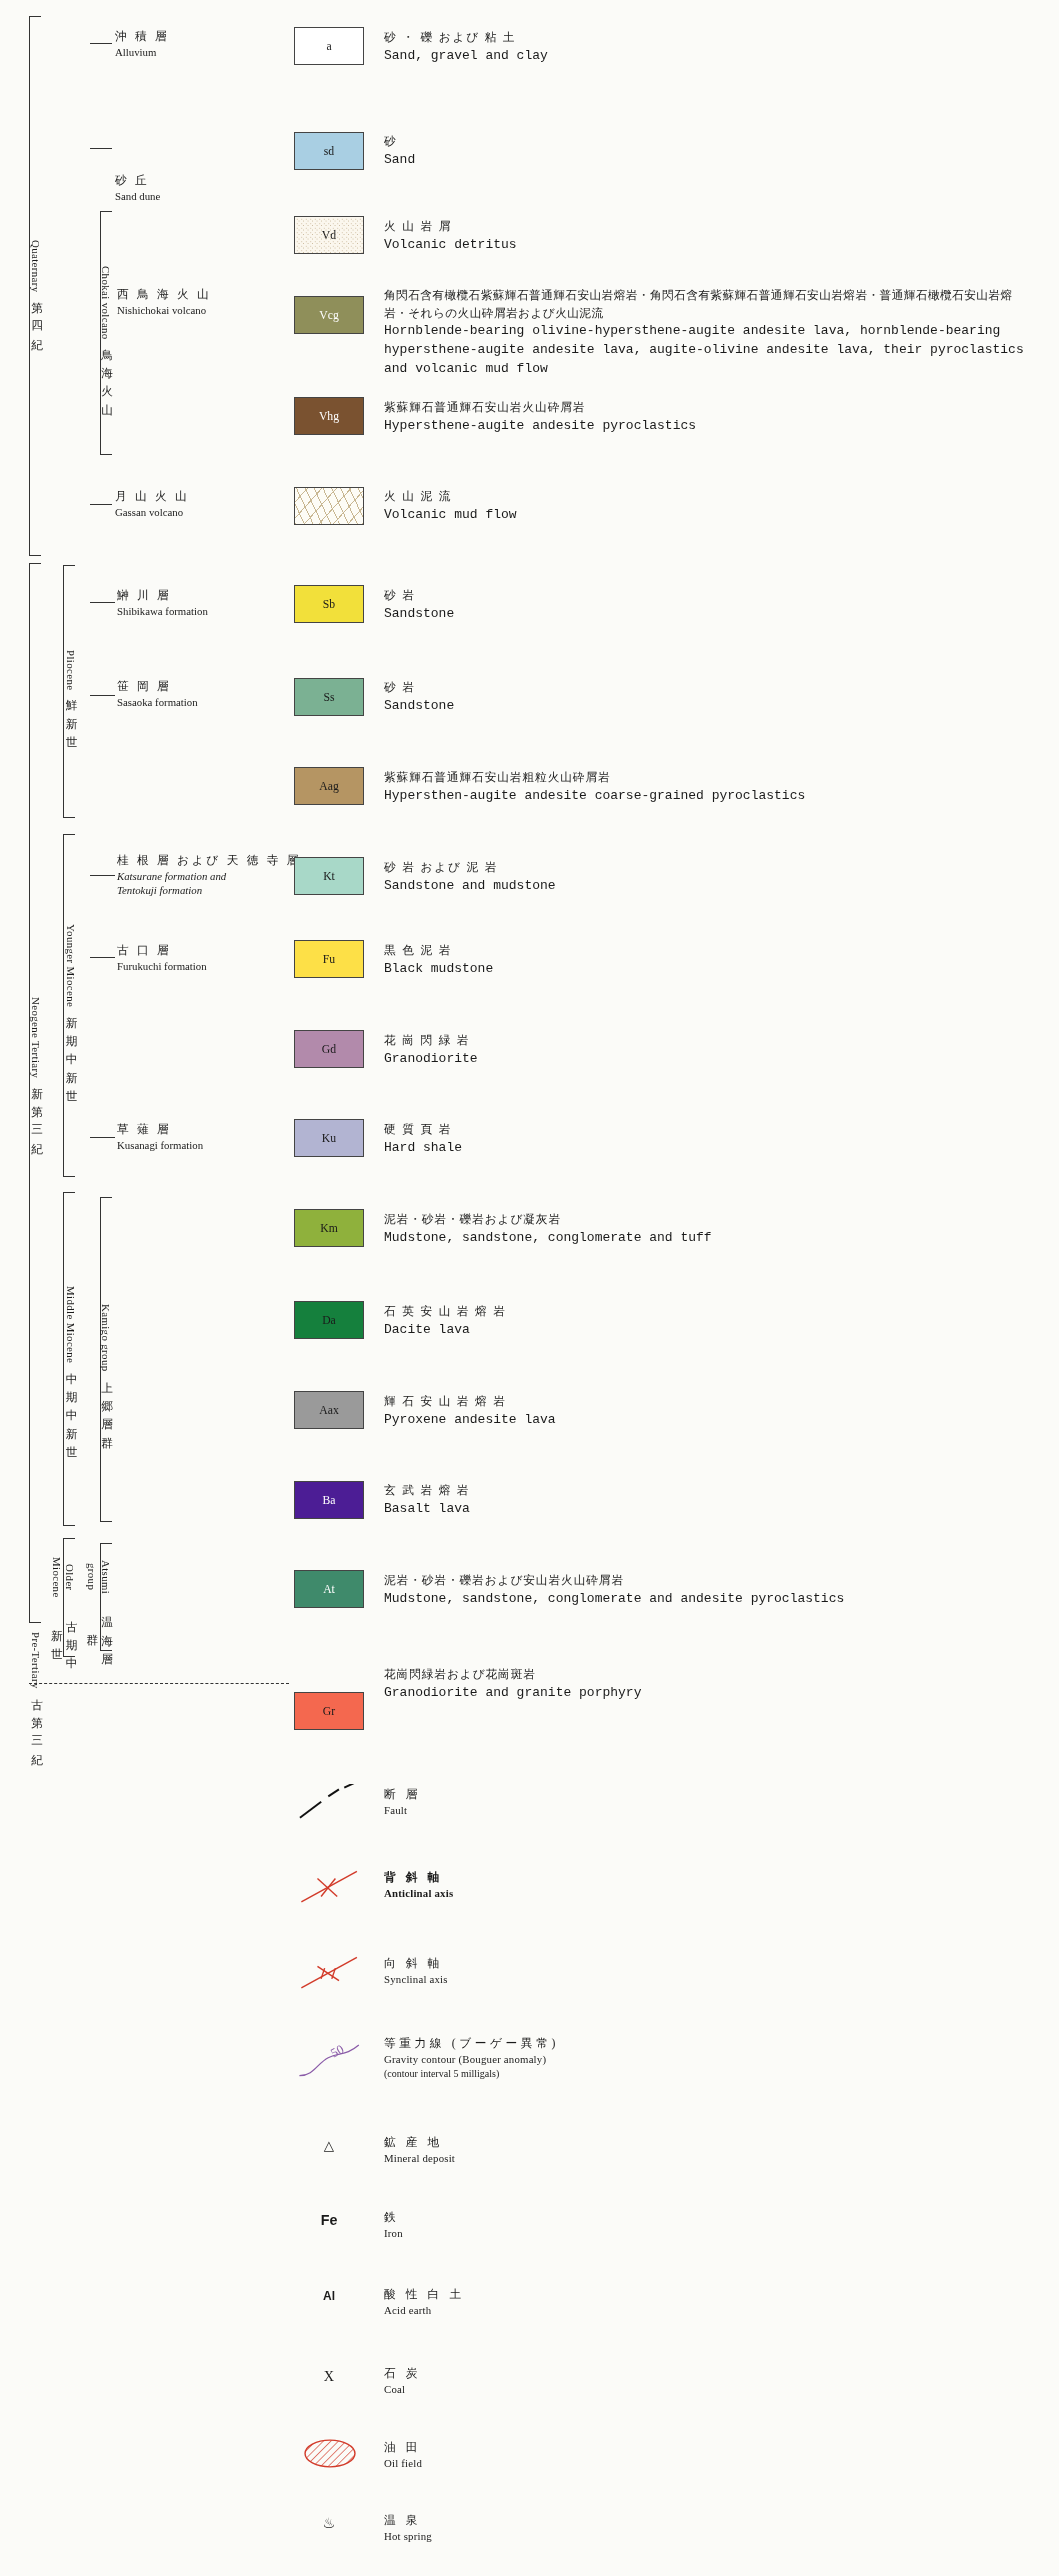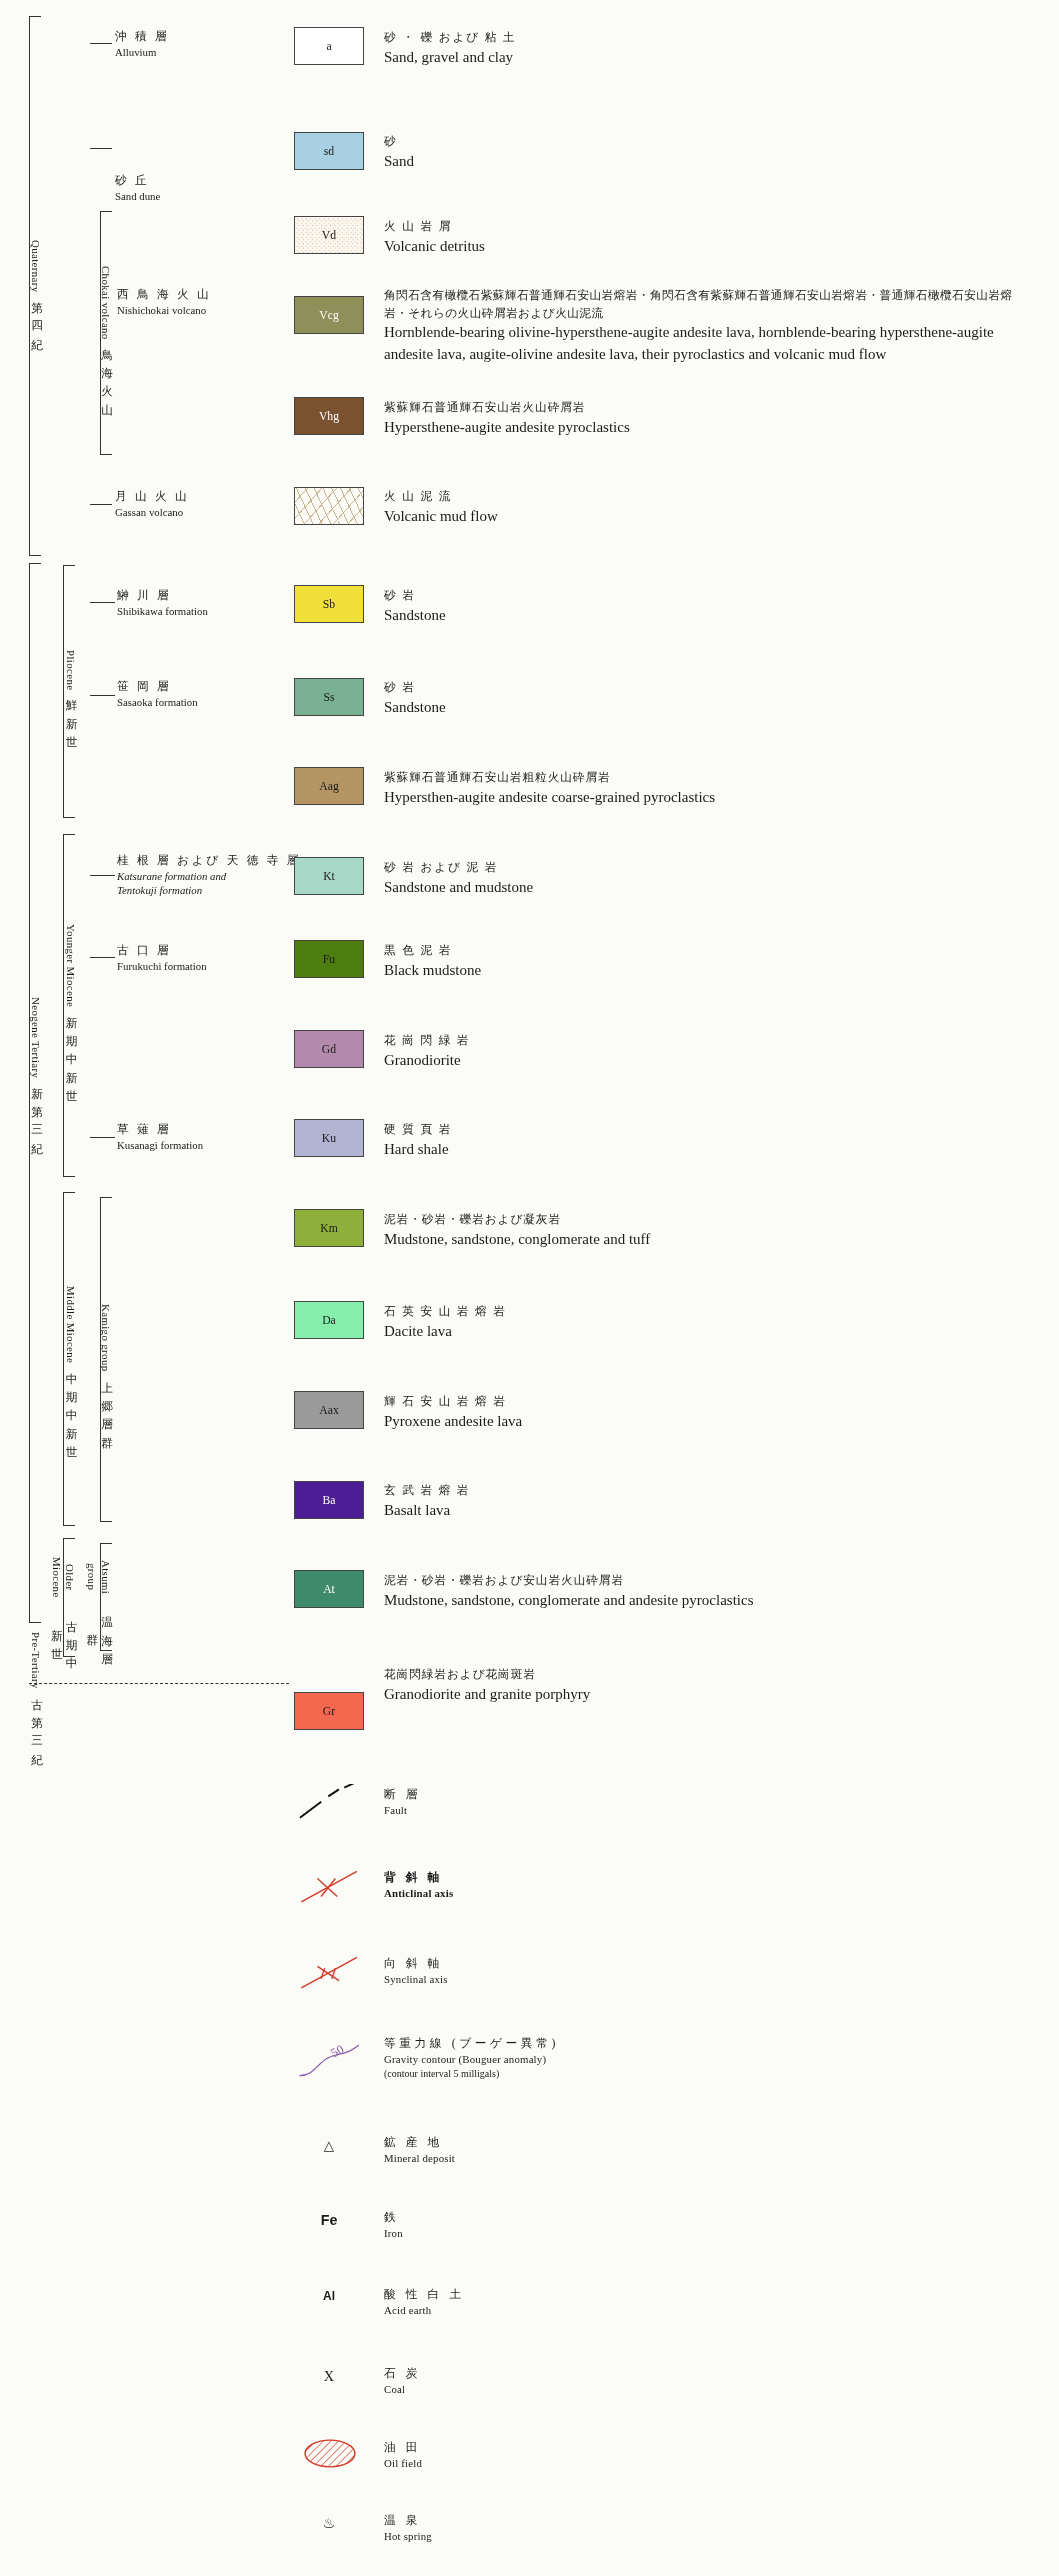--- a/index.html
+++ b/index.html
@@ -70,21 +70,21 @@
   }
   .box .code{font-size:11.7px;}
 
   
   .desc{
     position:absolute;
     font-size:11.7px;
     line-height:1.45;
   }
   .desc .jp{letter-spacing:1.8px;}
-  .desc .en{font-size:15px;line-height:1.4;}
+  .desc .en{font-size:13px;line-height:1.4;font-family:Liberation Mono, monospace;}
 
   
   .sym{
     position:absolute;
     width:70px;height:36px;
   }
   .symtext{position:absolute;font-size:11.7px;line-height:1.4;}
   .symtext .jp{letter-spacing:3.6px;}
   .symtext .en{font-size:10.8px;letter-spacing:0.2px;}
   .symtext .sub{font-size:10px;}
@@ -307,21 +307,21 @@
   </div>
 
   <div class="box" style="left:294px;top:857px;background:#a8d8c8;">
     <span class="code">Kt</span>
   </div>
   <div class="desc" style="left:384px;top:860px;">
     <div class="jp">砂 岩 および 泥 岩</div>
     <div class="en">Sandstone and mudstone</div>
   </div>
 
-  <div class="box" style="left:294px;top:940px;background:#4d7c0f;">
+  <div class="box" style="left:294px;top:940px;background:#fde047;">
     <span class="code">Fu</span>
   </div>
   <div class="desc" style="left:384px;top:943px;">
     <div class="jp">黒 色 泥 岩</div>
     <div class="en">Black mudstone</div>
   </div>
 
   <div class="box" style="left:294px;top:1030px;background:#b28aab;">
     <span class="code">Gd</span>
   </div>
@@ -339,21 +339,21 @@
   </div>
 
   <div class="box" style="left:294px;top:1209px;background:#8fb13c;">
     <span class="code">Km</span>
   </div>
   <div class="desc" style="left:384px;top:1212px;">
     <div class="jp" style="letter-spacing:0.9px;">泥岩・砂岩・礫岩および凝灰岩</div>
     <div class="en">Mudstone, sandstone, conglomerate and tuff</div>
   </div>
 
-  <div class="box" style="left:294px;top:1301px;background:#86efac;">
+  <div class="box" style="left:294px;top:1301px;background:#15803d;">
     <span class="code">Da</span>
   </div>
   <div class="desc" style="left:384px;top:1304px;">
     <div class="jp">石 英 安 山 岩 熔 岩</div>
     <div class="en">Dacite lava</div>
   </div>
 
   <div class="box" style="left:294px;top:1391px;background:#9a9a9a;">
     <span class="code">Aax</span>
   </div>

